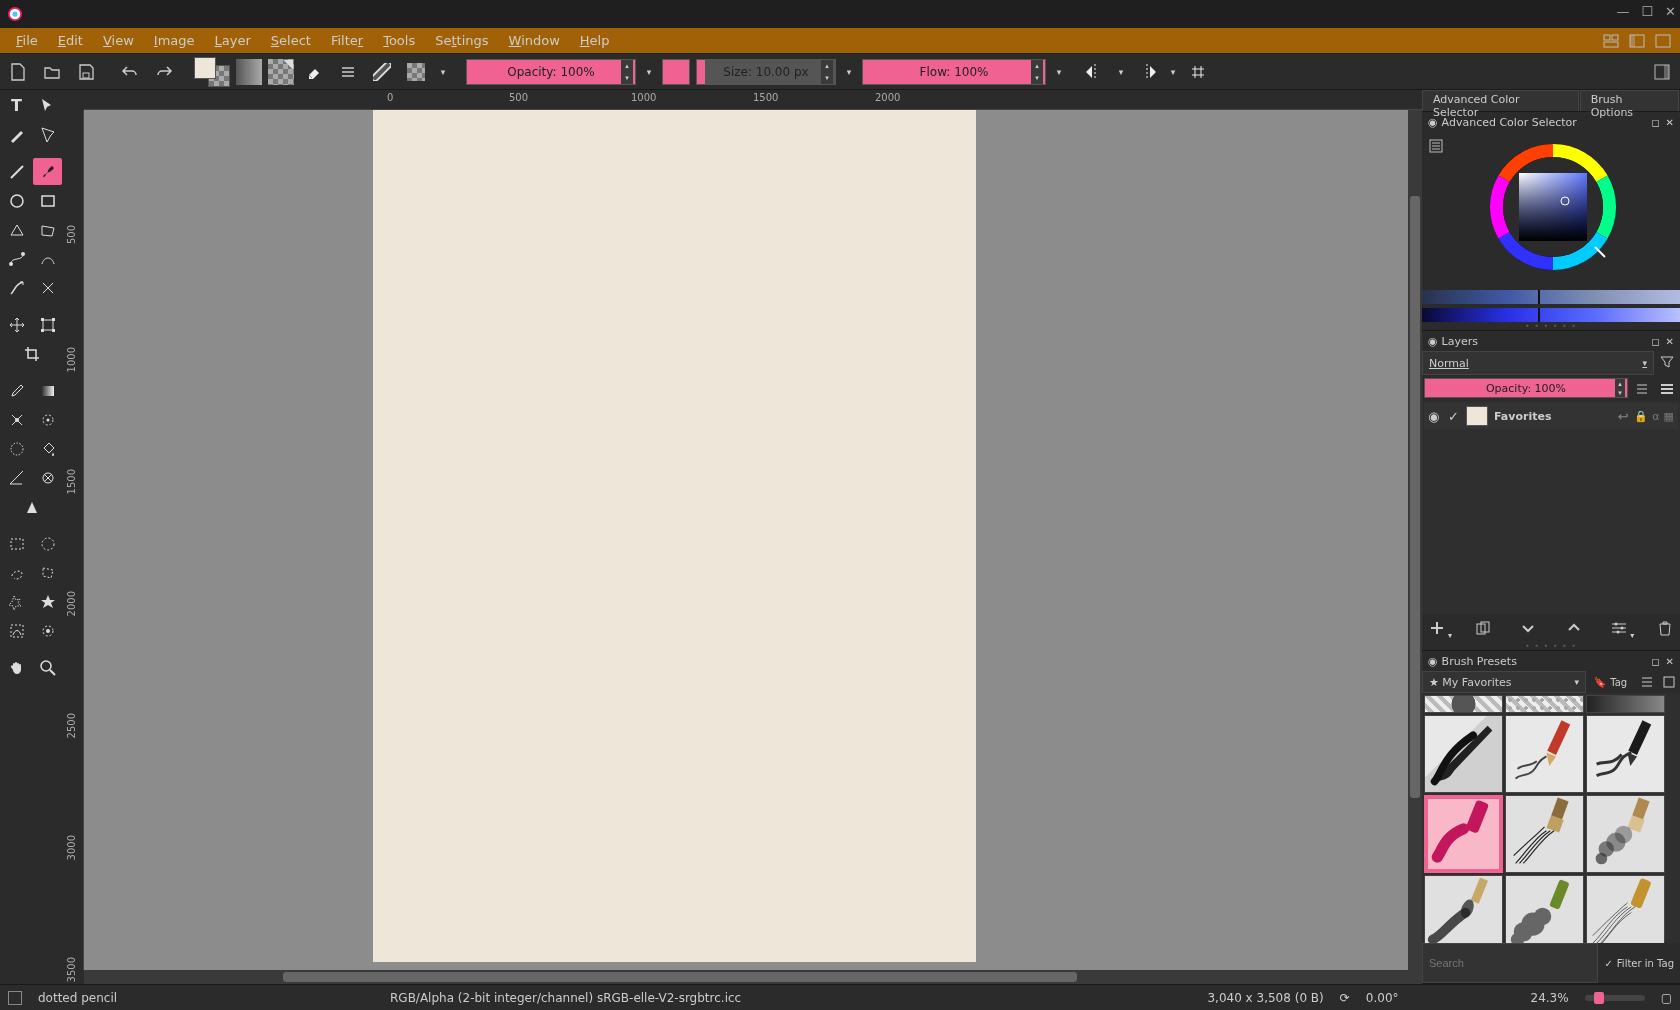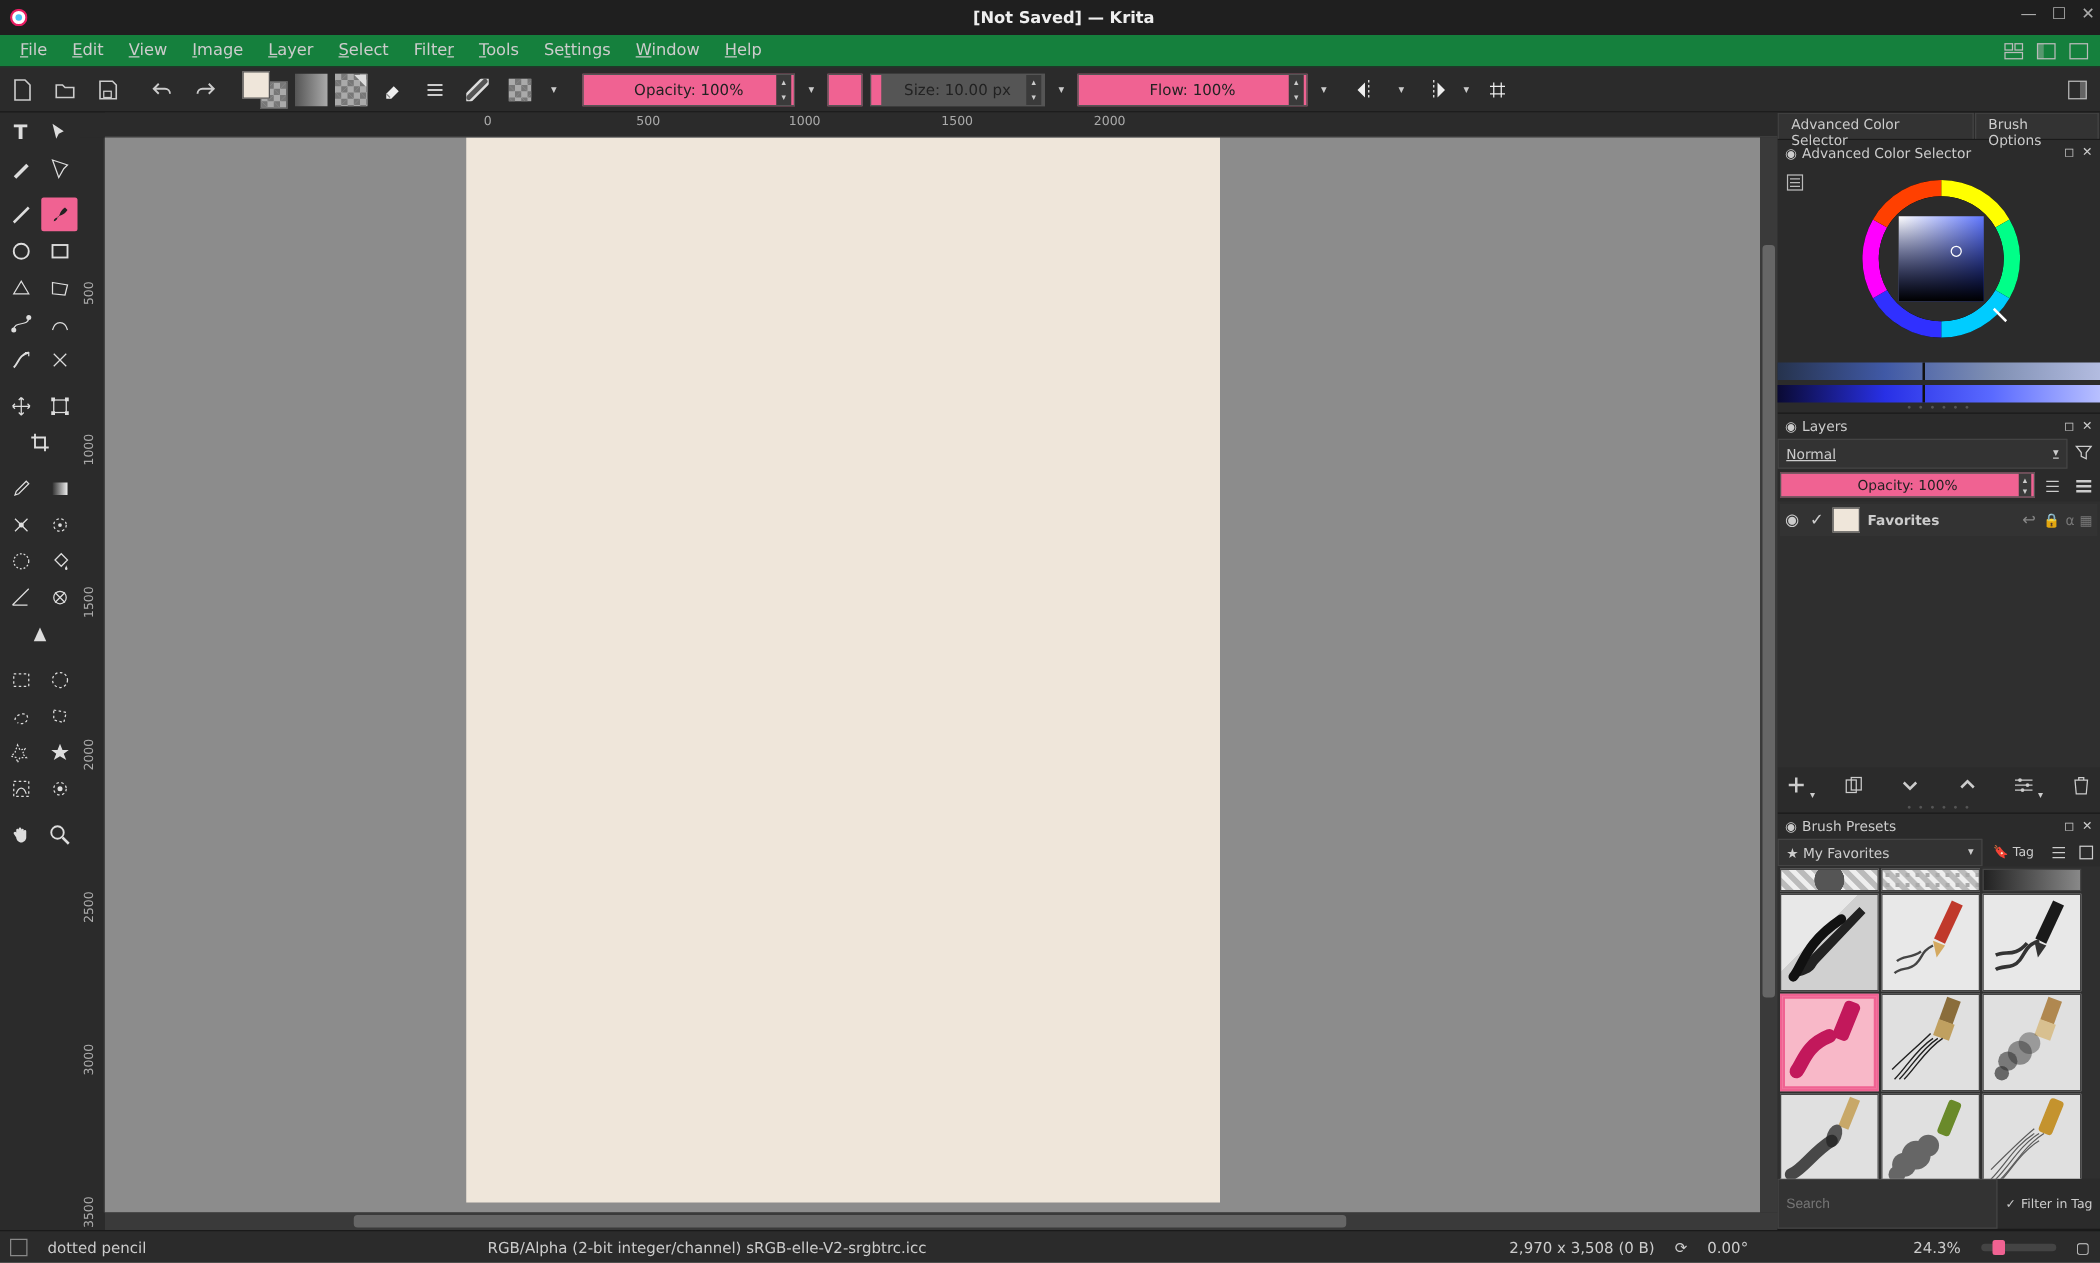--- a/index.html
+++ b/index.html
@@ -2,21 +2,21 @@
 <html><head>
 <meta charset="utf-8">
 <style>
 * { box-sizing: border-box; margin: 0; padding: 0; user-select: none; }
 body { width: 1680px; height: 1010px; background: #2b2b2b; font-family: "DejaVu Sans", sans-serif; font-size: 13px; color: #ccc; overflow: hidden; }
 .titlebar { height: 28px; background: #1f1f1f; display: flex; align-items: center; position: relative; }
 .titlebar .title { flex: 1; text-align: center; font-weight: bold; color: #eee; }
 .titlebar .app-icon { width: 14px; height: 14px; margin-left: 8px; }
 .titlebar .win-controls { position: absolute; right: 4px; top: 4px; display: flex; gap: 12px; color: #aaa; }
 .titlebar .win-controls span { cursor: pointer; }
-.menubar { height: 26px; background: #15803d; display: flex; align-items: center; padding: 0 6px; border-bottom: 1px solid #222; }
+.menubar { height: 26px; background: #a16207; display: flex; align-items: center; padding: 0 6px; border-bottom: 1px solid #222; }
 .menubar .menu-item { padding: 2px 10px; }
 .menubar .menu-item u { text-decoration: underline; }
 .menubar .spacer { flex: 1; }
 .menubar .right-icons { display: flex; gap: 4px; }
 .icon-btn { width: 22px; height: 22px; display: flex; align-items: center; justify-content: center; }
 .toolbar { height: 36px; background: #2b2b2b; display: flex; align-items: center; padding: 0 4px; gap: 6px; border-bottom: 1px solid #1a1a1a; position: relative; }
 .toolbar .sep { width: 4px; }
 .tb-btn { width: 28px; height: 28px; display: flex; align-items: center; justify-content: center; }
 .swatch-pair { position: relative; width: 36px; height: 30px; }
 .swatch-pair .fg { position: absolute; left: 0; top: 0; width: 22px; height: 22px; border: 1px solid #555; }
@@ -110,21 +110,20 @@
 </style>
 </head>
 <body>
 
 <div class="titlebar">
   <svg class="app-icon" viewBox="0 0 16 16">
       <circle cx="8" cy="8" r="7" fill="#fff"></circle>
       <path d="M8 1a7 7 0 100 14 7 7 0 000-14z" fill="none" stroke="#e91e63" stroke-width="2"></path>
       <circle cx="8" cy="8" r="3" fill="#4fc3f7"></circle>
     </svg>
-  <div class="title">[Not Saved] — Krita</div>
   <div class="win-controls">
     <span>—</span>
     <span>☐</span>
     <span>✕</span>
   </div>
 </div>
 
 <div class="menubar">
   <div class="menu-item"><u>F</u>ile</div>
   <div class="menu-item"><u>E</u>dit</div>
@@ -813,21 +812,21 @@
       </div>
     </div>
   </div>
 </div>
 
 <div class="statusbar">
   <div class="sel-ind"></div>
   <span>dotted pencil</span>
   <div class="spacer"></div>
   <span style="position:absolute;left:390px">RGB/Alpha (2-bit integer/channel)  sRGB-elle-V2-srgbtrc.icc</span>
-  <span>2,970 x 3,508 (0 B)</span>
+  <span>3,040 x 3,508 (0 B)</span>
   <span>⟳</span>
   <span>0.00°</span>
   <span style="width:100px"></span>
   <span>24.3%</span>
   <div style="width:60px;height:6px;background:#444;position:relative;border-radius:3px">
       <div style="position:absolute;left:15%;top:-3px;width:10px;height:12px;background:#f06292;border-radius:2px"></div>
     </div>
   <span>▢</span>
 </div>
 

